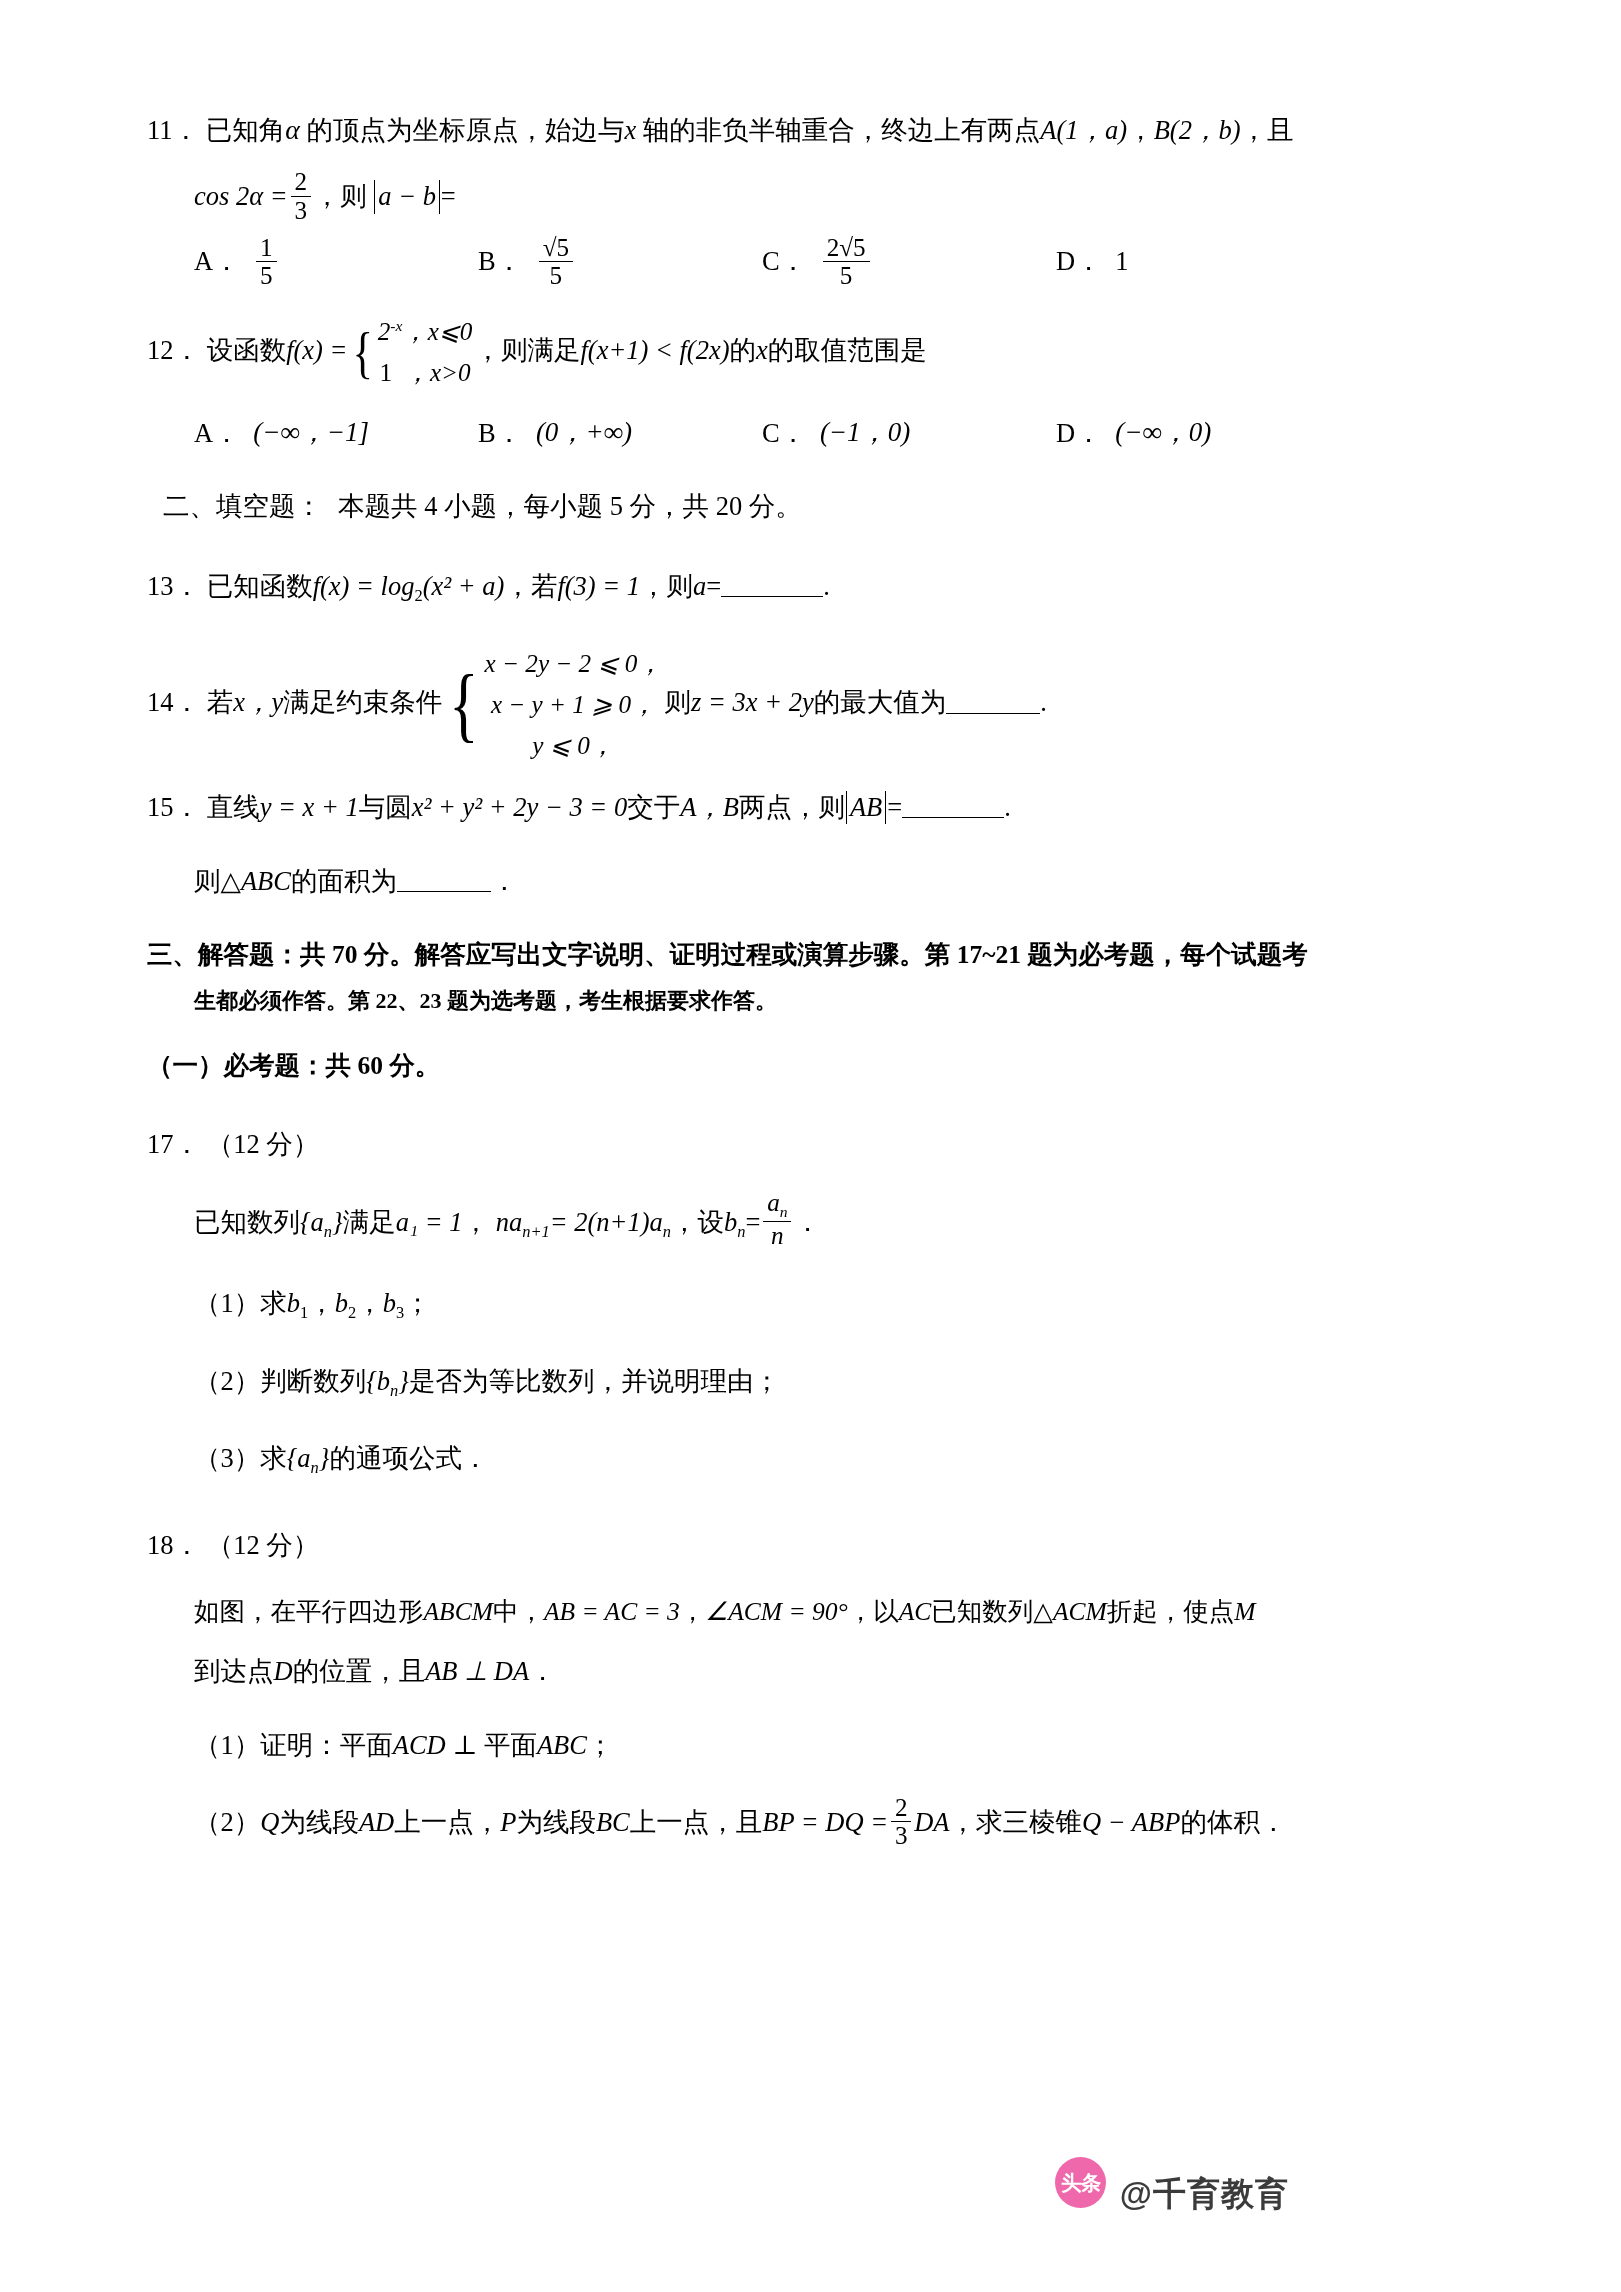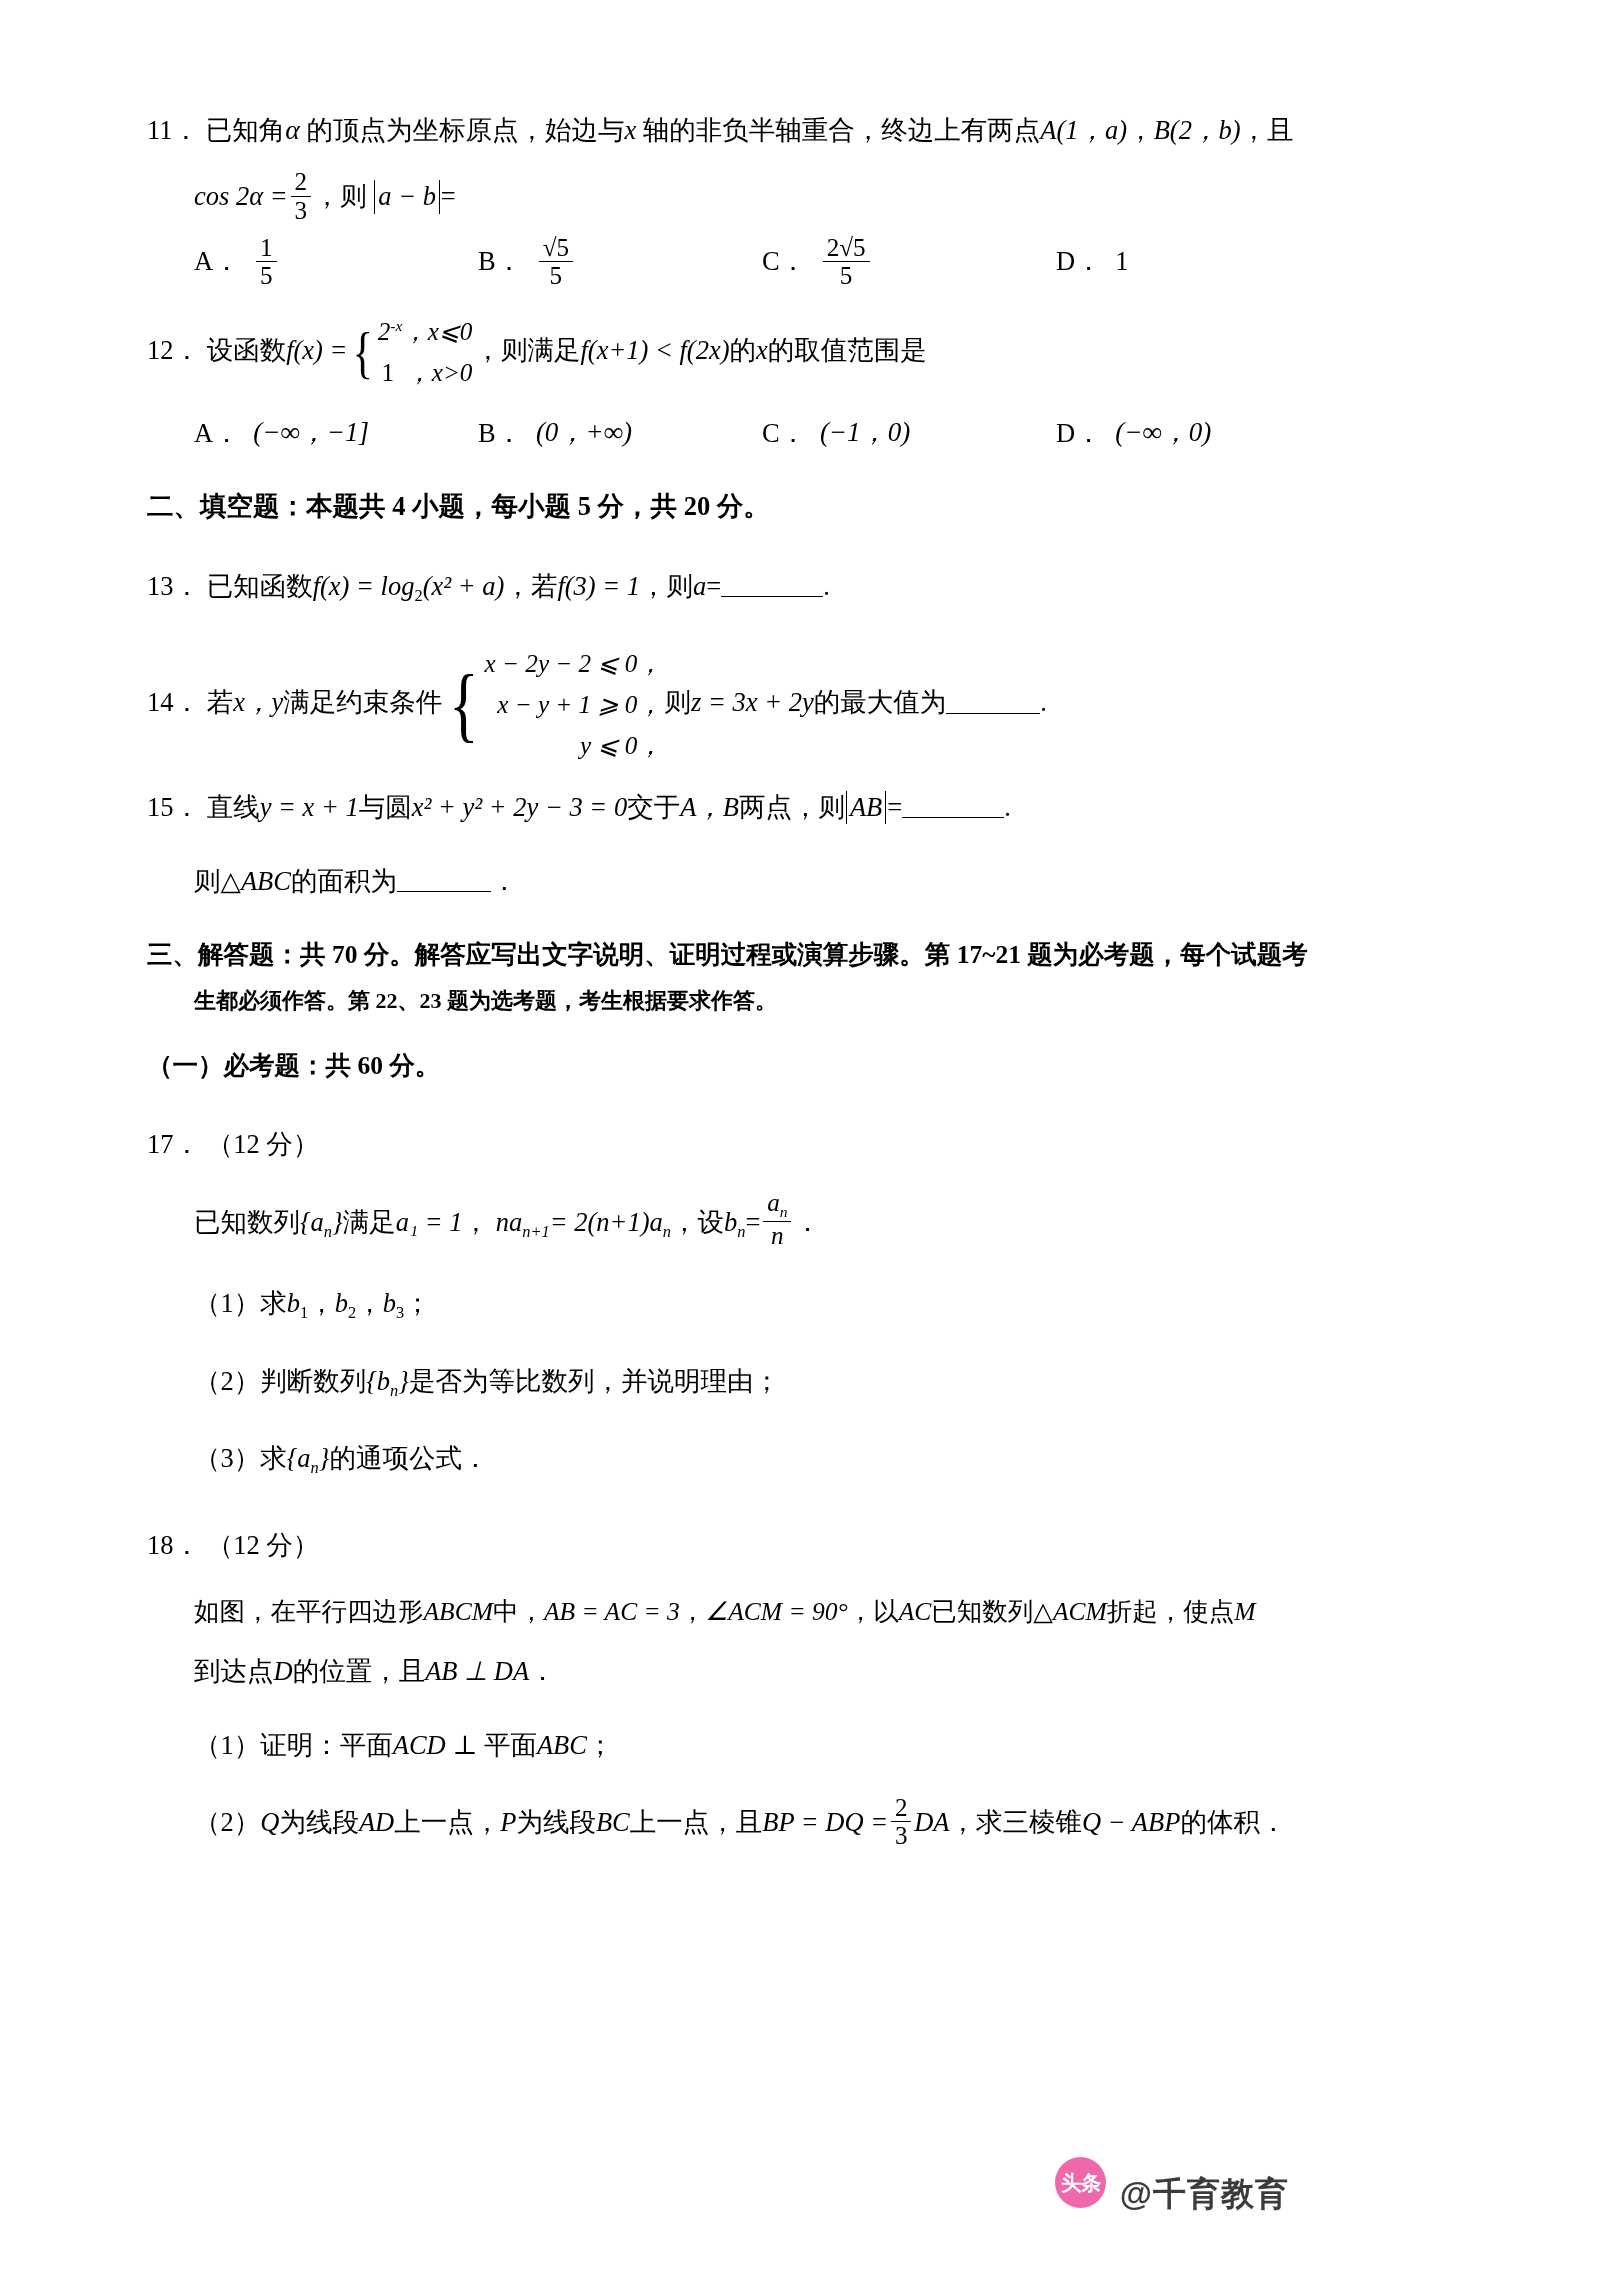--- a/index.html
+++ b/index.html
@@ -29,21 +29,21 @@
     white-space:nowrap;
   }
   .blk{margin-bottom:17.6px;}
   .indent{padding-left:47px;}
   .bold{font-weight:bold;}
   .sect{
     font-size:26.5px;
     line-height:2.0;
     margin:25.5px 0 13.7px 0;
   }
-  .sect .hdr{font-weight:bold;}
+  .sect .hdr{font-weight:normal;margin-left:16px;}
   
   .m{font-style:italic;font-family:"Liberation Serif",serif;}
   .mr{font-style:normal;}
   .num{font-family:"Liberation Serif",serif;font-style:normal;}
   .frac{
     display:inline-block;
     vertical-align:-0.52em;
     text-align:center;
     line-height:1.08;
     font-size:0.95em;
@@ -66,21 +66,21 @@
   }
   .brace{
     font-size:2.15em;
     line-height:0.82;
     font-family:"Liberation Serif",serif;
     transform:scaleX(0.75);
     display:inline-block;
     margin-right:1px;
   }
   .brace3{font-size:3.1em;line-height:0.78;}
-  .rows{display:inline-block;text-align:right;line-height:1.62;font-size:0.95em;}
+  .rows{display:inline-block;text-align:center;line-height:1.62;font-size:0.95em;}
   .rows .r{display:block;white-space:nowrap;}
   .opts{
     display:flex;
     font-size:26.5px;
     line-height:1.6;
     padding-left:47px;
     margin:5.9px 0 5.9px 0;
   }
   .opt{display:flex;align-items:center;white-space:nowrap;}
   .opt .lab{margin-right:13.7px;}

